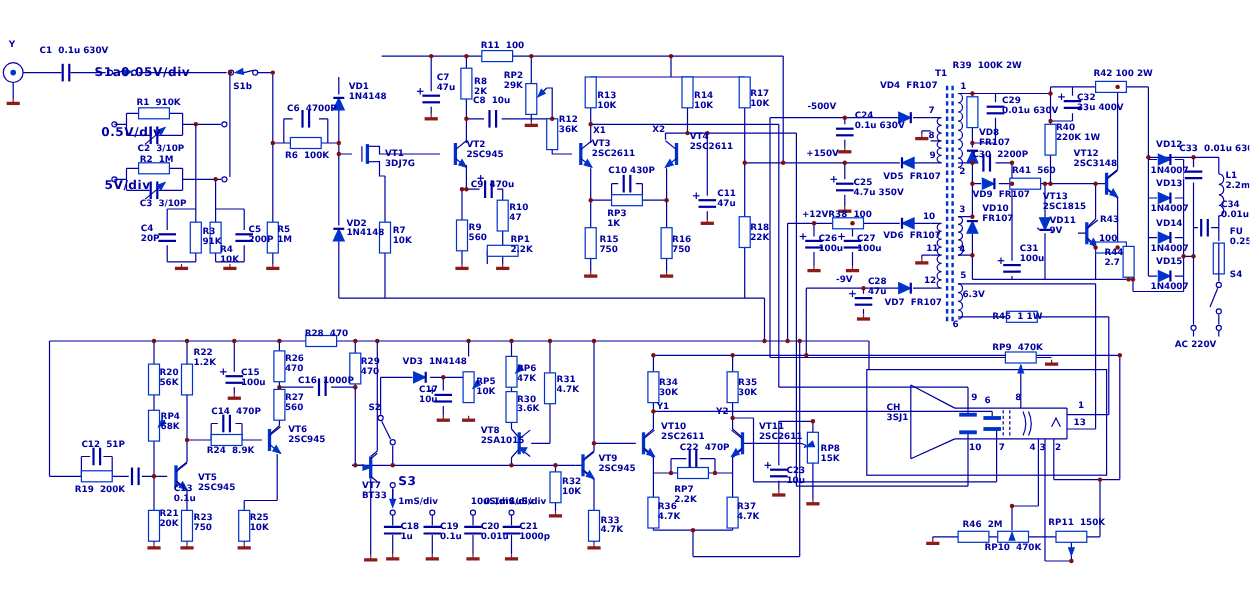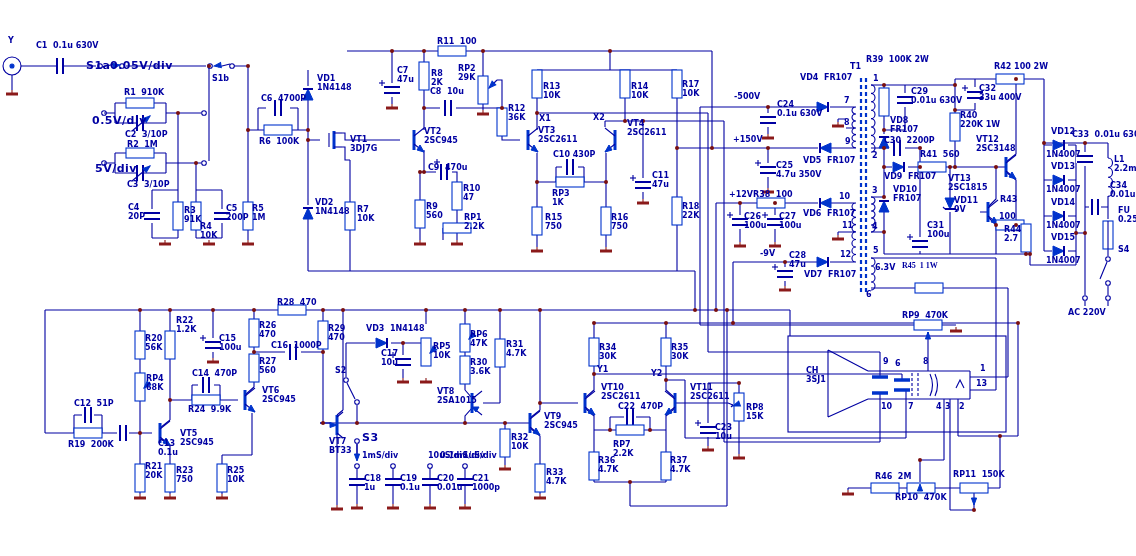--- a/index.html
+++ b/index.html
@@ -659,38 +659,38 @@
       <div class="lb" style="left: 1046px; top: 256px;">1N4007</div>
       <div class="lb" style="left: 1072px; top: 130px;">C33  0.01u 630V</div>
       <div class="lb" style="left: 1114px; top: 155px;">L1
 2.2mH</div>
       <div class="lb" style="left: 1110px; top: 181px;">C34
 0.01u 6.</div>
       <div class="lb" style="left: 1118px; top: 206px;">FU
 0.25A</div>
       <div class="lb" style="left: 1118px; top: 245px;">S4</div>
       <div class="lb" style="left: 1068px; top: 308px;">AC 220V</div>
-      <div class="lb" style="left: 902px; top: 261px; font-family: Liberation Serif, serif;">R45  1 1W</div>
+      <div class="lb" style="left: 902px; top: 283px;">R45  1 1W</div>
       <div class="lb" style="left: 902px; top: 311px;">RP9  470K</div>
       <div class="lb" style="left: 74px; top: 399px;">C12  51P</div>
       <div class="lb" style="left: 68px; top: 440px; text-align: center;">R19  200K</div>
       <div class="lb" style="left: 110px; top: 439px; padding-left: 48px;">C13
 0.1u</div>
       <div class="lb" style="left: 145px; top: 334px;">R20
 56K</div>
       <div class="lb" style="left: 146px; top: 374px;">RP4
 68K</div>
       <div class="lb" style="left: 145px; top: 462px;">R21
 20K</div>
       <div class="lb" style="left: 176px; top: 316px;">R22
 1.2K</div>
       <div class="lb" style="left: 219px; top: 334px;">C15
 100u</div>
       <div class="lb" style="left: 192px; top: 369px;">C14  470P</div>
-      <div class="lb" style="left: 188px; top: 405px;">R24  9.9K</div>
+      <div class="lb" style="left: 188px; top: 405px;">R24  8.9K</div>
       <div class="lb" style="left: 180px; top: 429px;">VT5
 2SC945</div>
       <div class="lb" style="left: 176px; top: 466px;">R23
 750</div>
       <div class="lb" style="left: 227px; top: 466px;">R25
 10K</div>
       <div class="lb" style="left: 259px; top: 321px;">R26
 470</div>
       <div class="lb" style="left: 271px; top: 341px;">C16  1000P</div>
       <div class="lb" style="left: 259px; top: 357px;">R27

